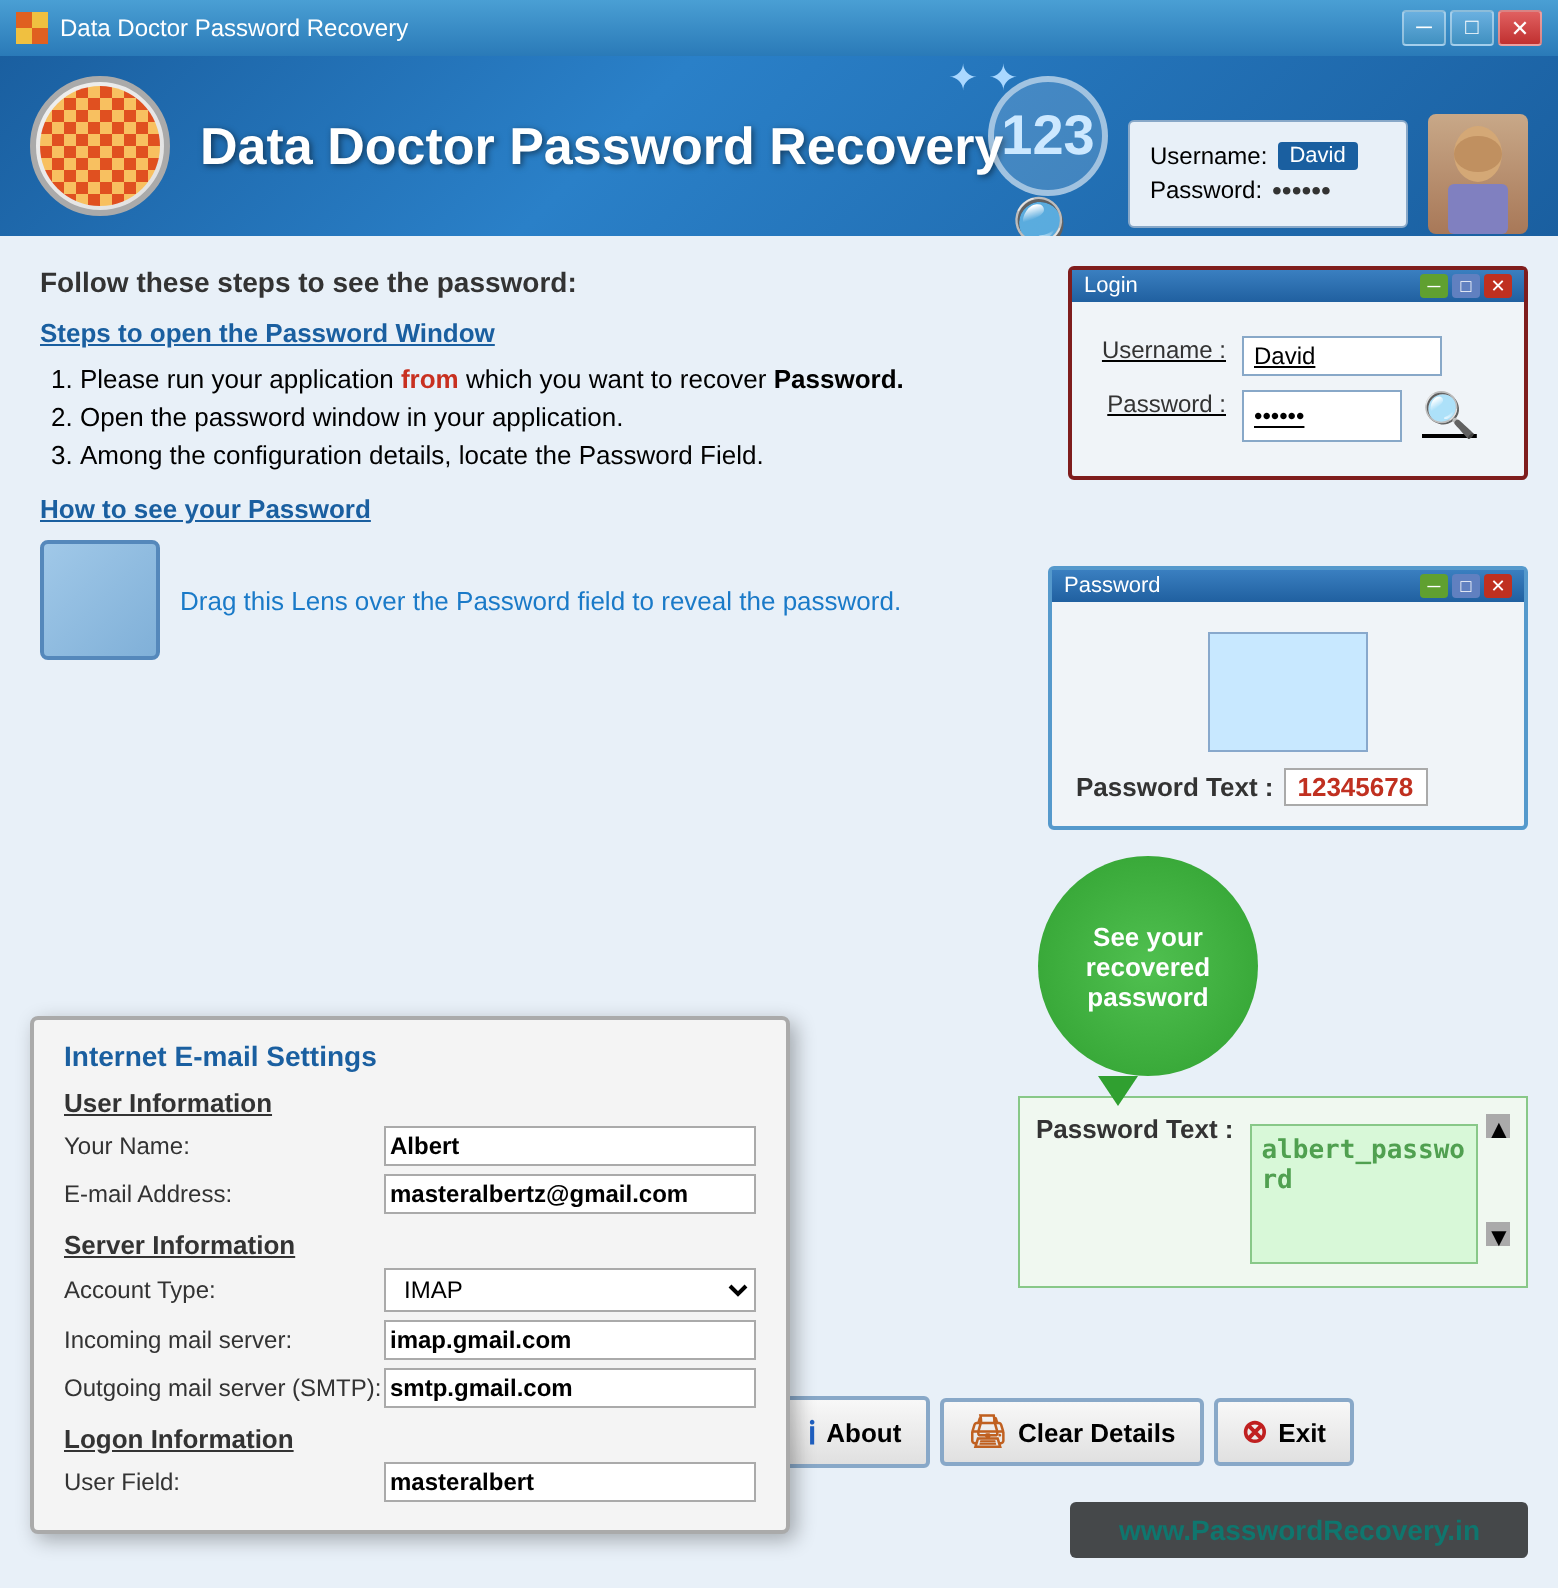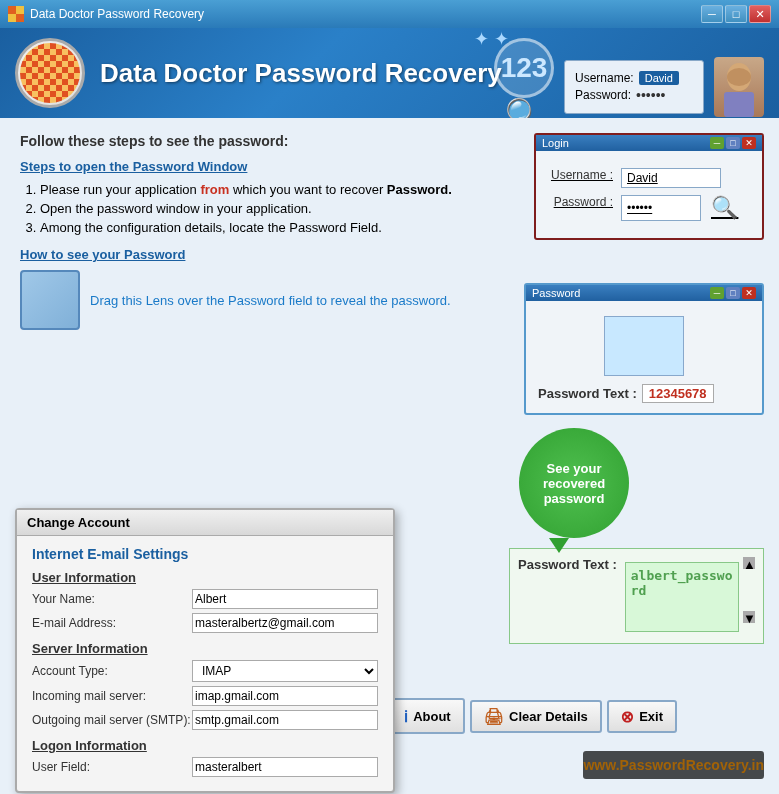--- a/index.html
+++ b/index.html
@@ -204,22 +204,22 @@
     .btn-about .btn-icon { color: #2060c0; }
     .btn-clear .btn-icon { color: #c06020; }
     .btn-exit .btn-icon { color: #c02020; }
 
     
     .website-footer {
       position: absolute;
       bottom: 15px;
       right: 15px;
       background: rgba(0,0,0,0.7);
-      color: #a16207;
-      padding: 6px 0;
+      color: #0f766e;
+      padding: 6px 24px;
       font-size: 14px;
       font-weight: bold;
       border-radius: 3px;
     }
 
     
     .change-account-modal {
       position: absolute;
       left: 15px;
       top: 390px;
@@ -243,20 +243,21 @@
     .modal-section-sub { color: #555; font-size: 11px; margin-bottom: 10px; }
     .modal-subsection { font-weight: bold; color: #333; margin: 8px 0 4px 0; text-decoration: underline; }
     .modal-field-row { display: flex; align-items: center; margin: 4px 0; }
     .modal-field-label { width: 160px; color: #333; font-size: 12px; }
     .modal-field-input {
       flex: 1;
       border: 1px solid #aaa;
       padding: 2px 2px;
       font-size: 12px;
       background: white;
+      font-weight: bold;
     }
     .modal-field-select {
       flex: 1;
       border: 1px solid #aaa;
       padding: 2px 5px;
       font-size: 12px;
       background: white;
     }
 
     
@@ -422,23 +423,20 @@
       <span class="btn-icon">⊗</span>
       <span>Exit</span>
     </button>
   </div>
 
   <div class="website-footer">
     <span>www.PasswordRecovery.in</span>
   </div>
 
   <div class="change-account-modal">
-    <div class="modal-title-bar">
-      <span>Change Account</span>
-    </div>
     <div class="modal-content">
       <div class="modal-section-title">Internet E-mail Settings</div>
 
       <div class="modal-subsection">User Information</div>
 
       <div class="modal-field-row">
         <span class="modal-field-label">Your Name:</span>
         <input class="modal-field-input" type="text" value="Albert" style="">
       </div>
       <div class="modal-field-row">

